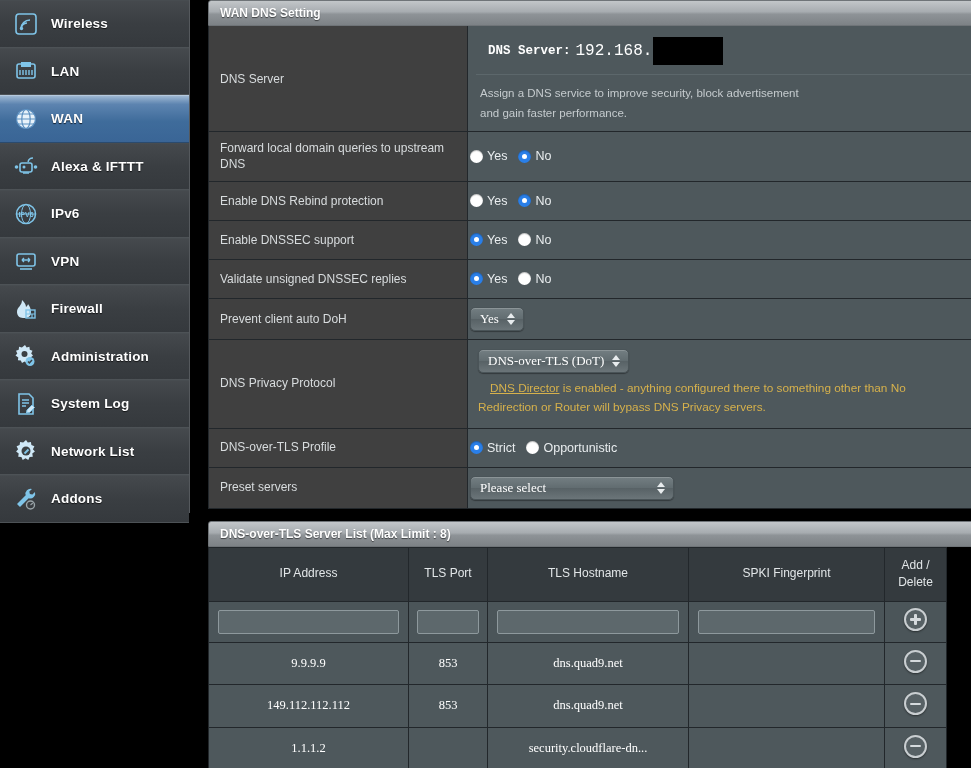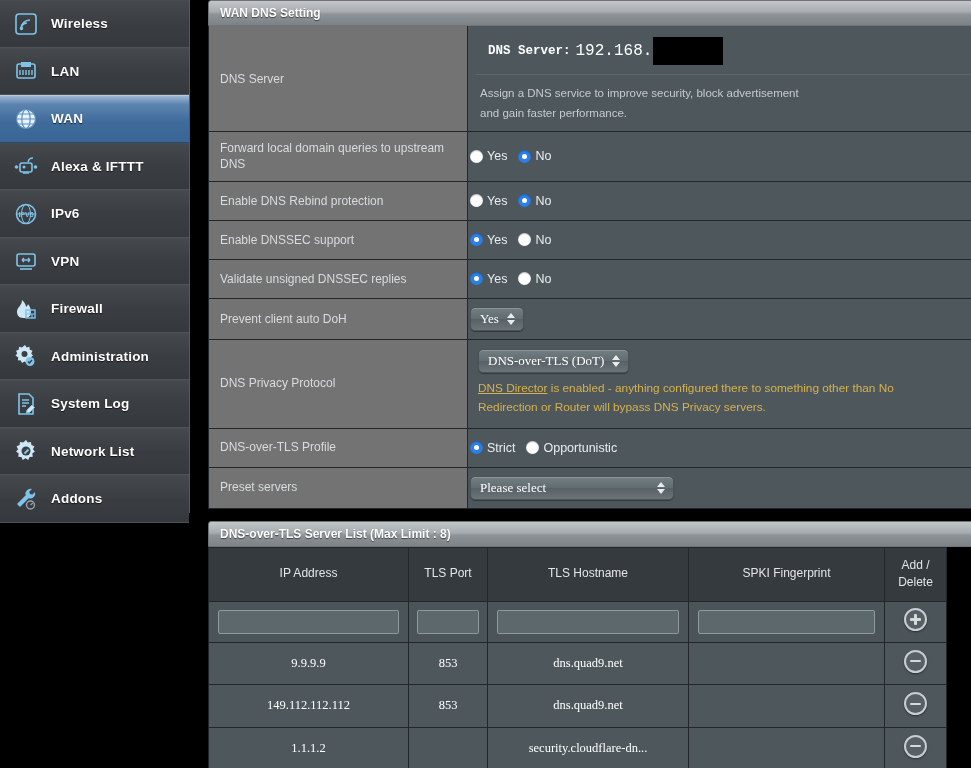--- a/index.html
+++ b/index.html
@@ -76,21 +76,21 @@
     background: #4b5559;
   }
   .form-row {
     display: flex;
     border-bottom: 1px solid #22272b;
     min-height: 39px;
   }
   .form-row:last-child { border-bottom: none; }
   .cell-label {
     flex: 0 0 259px;
-    background: #737373;
+    background: #404040;
     color: #d8dcde;
     font-size: 12px;
     display: flex; align-items: center;
     padding: 8px 10px 8px 11px;
     line-height: 1.35;
     border-right: 1px solid #22272b;
   }
   .cell-value {
     flex: 1 1 auto;
     background: #4e585c;
@@ -177,21 +177,21 @@
     display: block; width: 0; height: 0;
     border-left: 4px solid transparent;
     border-right: 4px solid transparent;
   }
   .sel .arrows i.up { border-bottom: 5px solid #e8ecee; }
   .sel .arrows i.dn { border-top: 5px solid #e8ecee; }
 
   
   .row-privacy .cell-value { flex-direction: column; align-items: flex-start; gap: 6px; padding: 9px 10px 10px 10px; }
   .warn-text { color: #d6b14c; font-size: 11.8px; line-height: 1.65; max-width: 460px; }
-  .warn-link { color: #d6b14c; text-decoration: underline; cursor: pointer; }
+  .warn-link { color: #d6b14c; text-decoration: underline; cursor: pointer; margin-left: 12px; }
 
   
   .list-wrap { margin-top: 12px; }
   .list-table {
     border: 1px solid #22272b;
     border-top: none;
     border-collapse: collapse;
     width: 739px;
     table-layout: fixed;
   }

